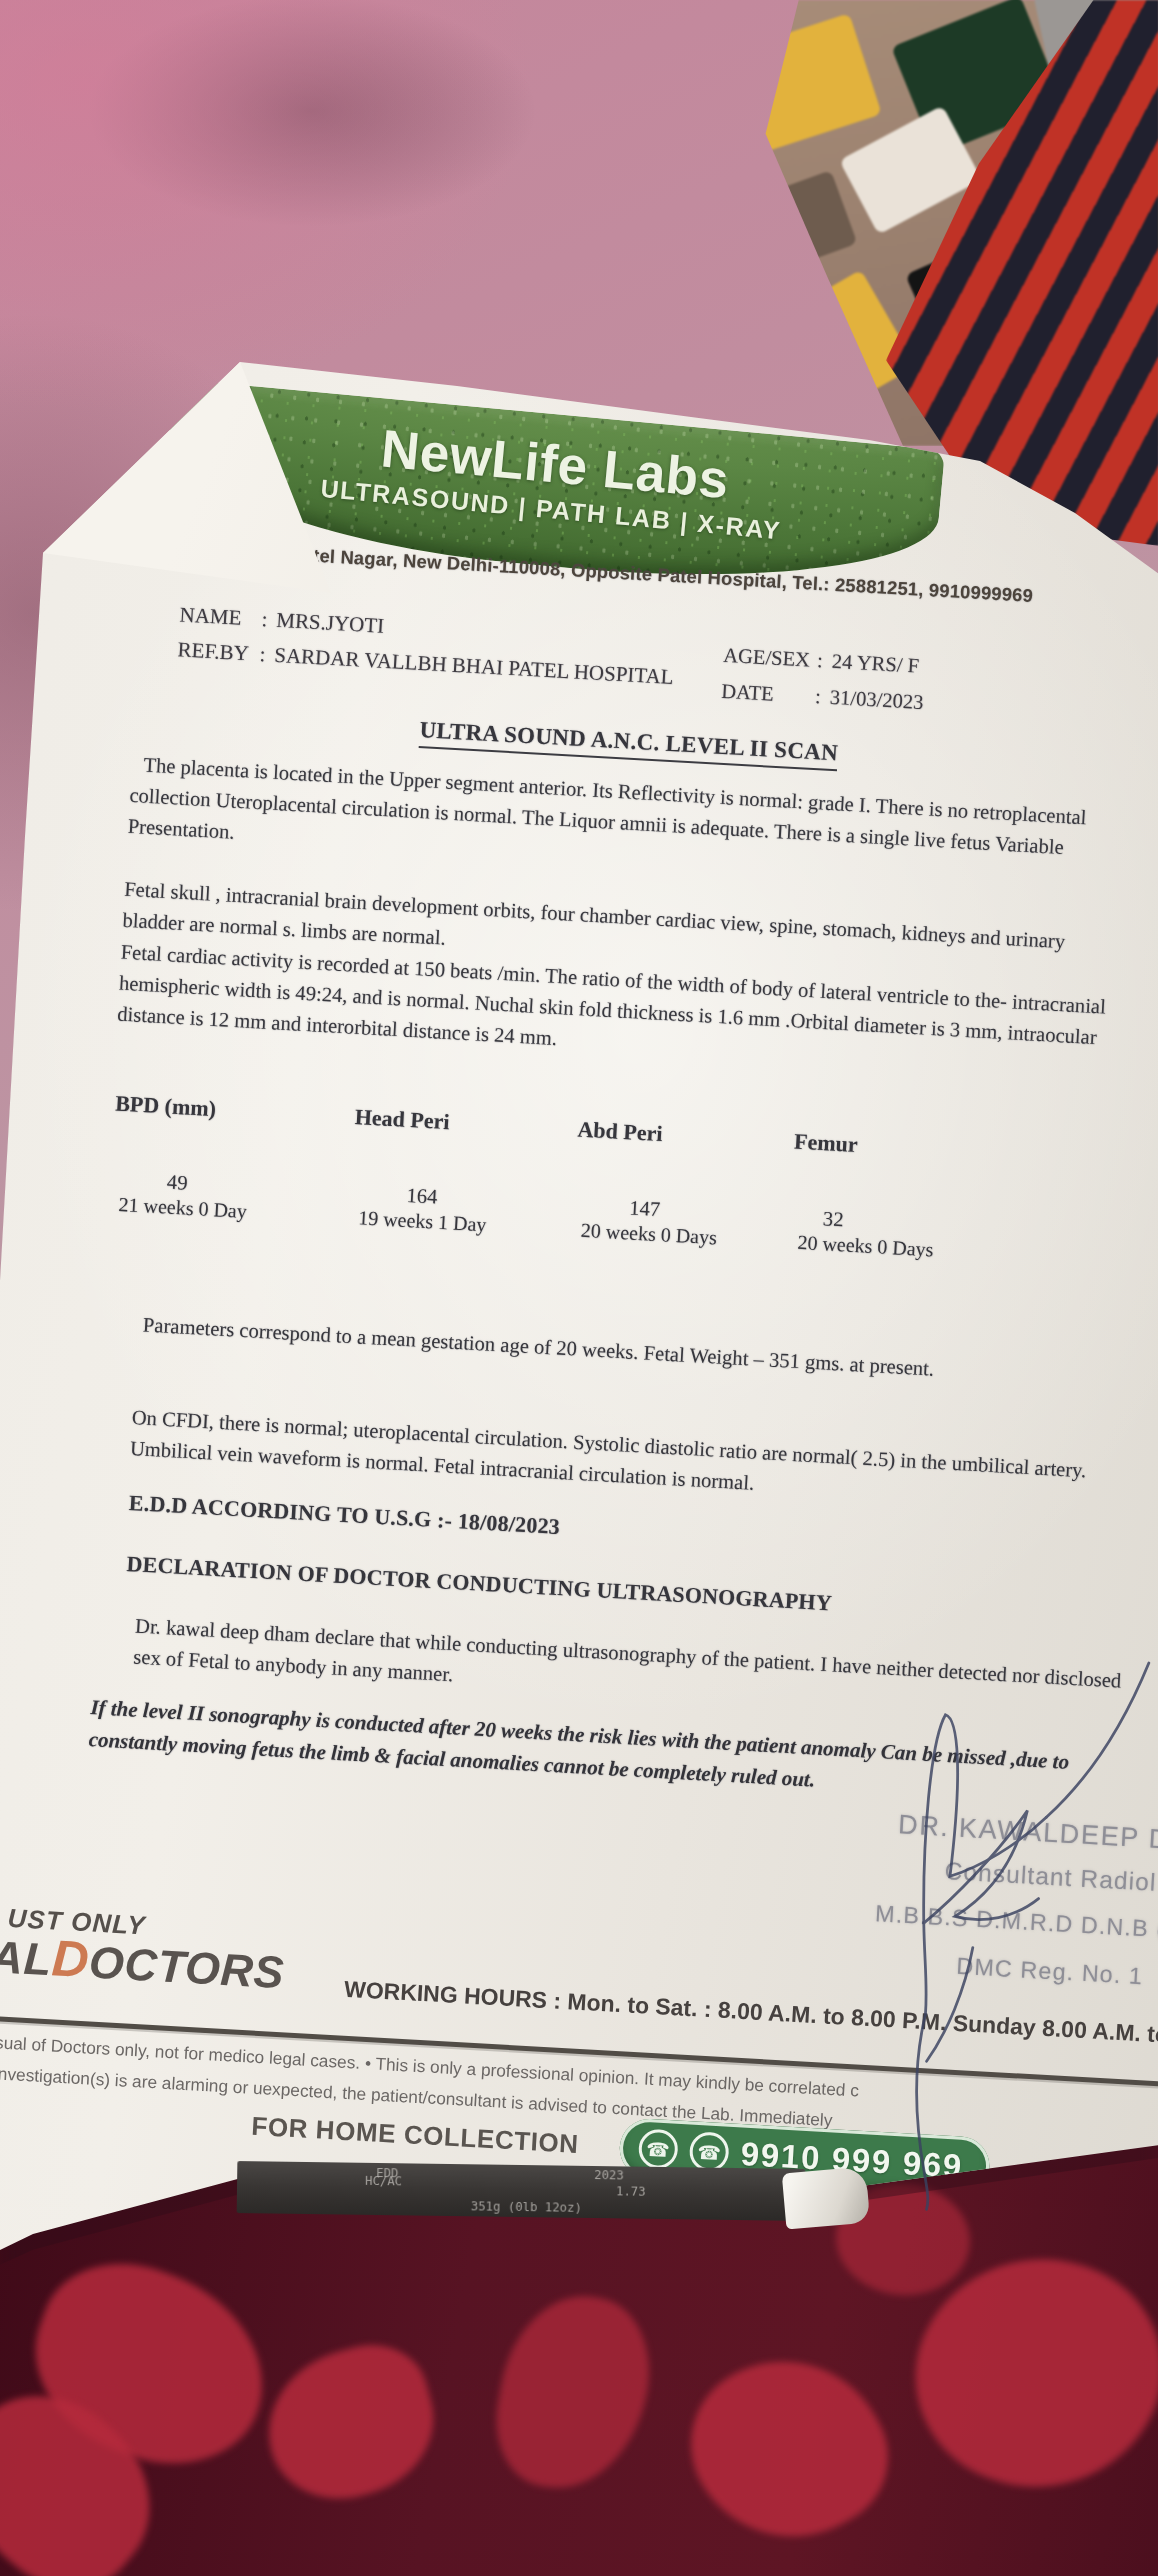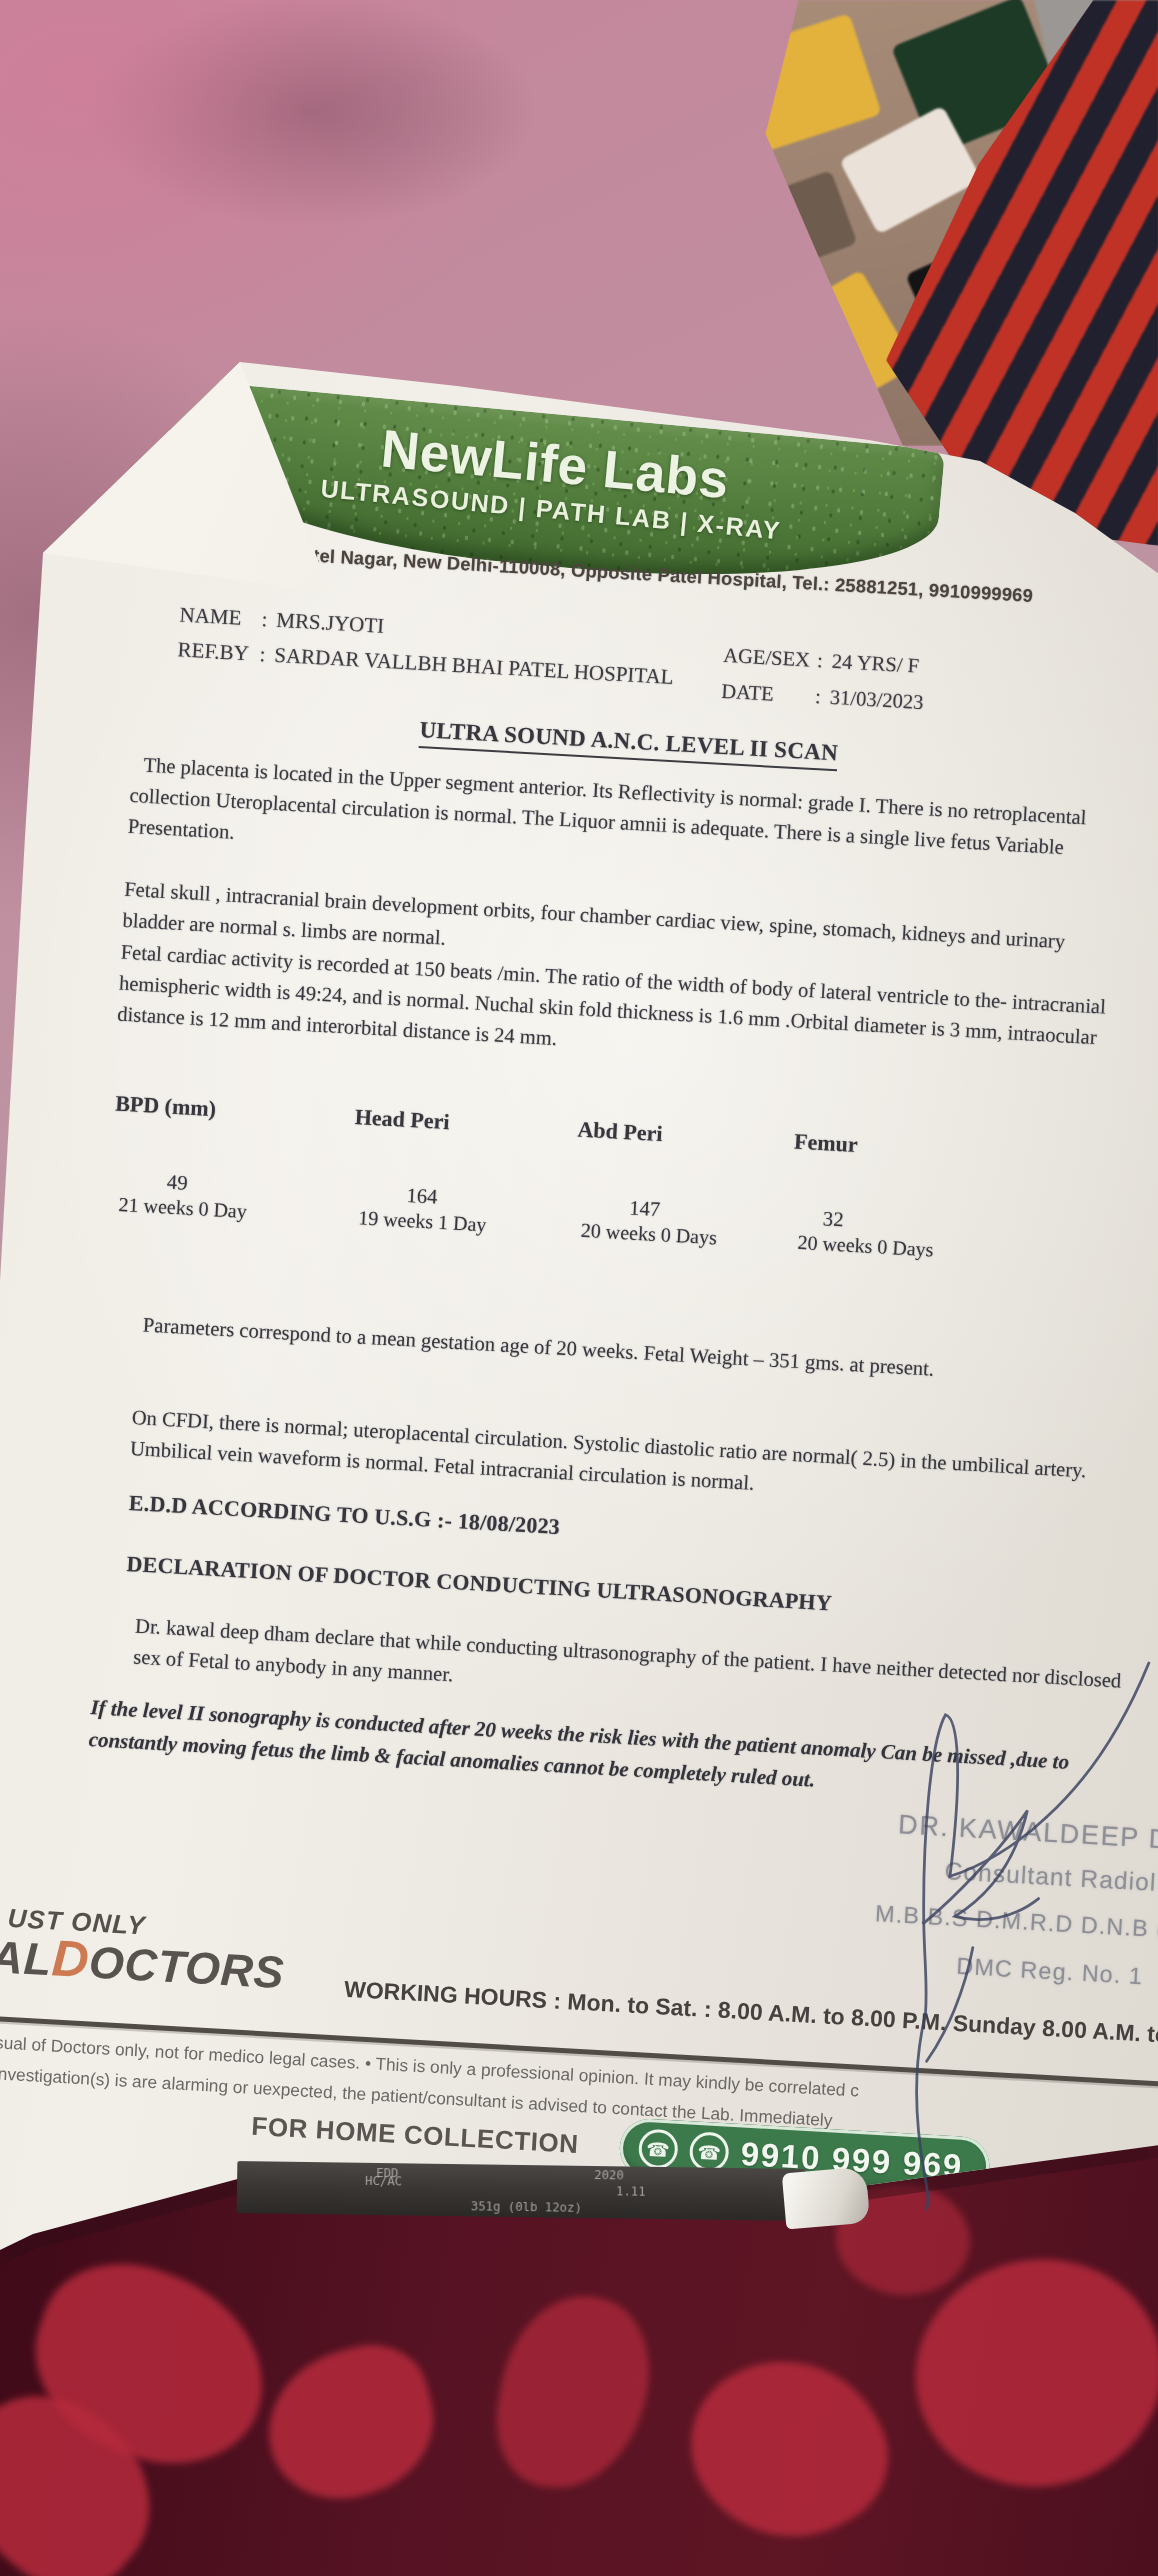--- a/index.html
+++ b/index.html
@@ -269,23 +269,23 @@
         </div>
       </div>
 
     </div>
   </div>
 
   <div class="fold"></div>
 
   <div class="film">
     <span style="left:139px;top:3.3px;">EDD</span>
-    <span style="left:357px;top:2.2px;">2020</span>
+    <span style="left:357px;top:2.2px;">2023</span>
     <span style="left:128px;top:11px;">HC/AC</span>
-    <span style="left:379px;top:18px;">1.11</span>
+    <span style="left:379px;top:18px;">1.73</span>
     <span style="left:234px;top:35px;">351g (0lb 12oz)</span>
   </div>
   <div class="curl"></div>
 
   <svg class="sig-svg" width="1159" height="2576" viewBox="0 0 2080 4624">
     <g fill="none" stroke="#3a4260" stroke-width="5" stroke-linecap="round" opacity="0.82">
       <path d="M2062,2985 C2015,3100 1952,3195 1878,3262"></path>
       <path d="M1878,3262 C1826,3312 1758,3352 1705,3368 C1728,3180 1720,3085 1697,3078 C1670,3125 1656,3300 1658,3452 C1659,3520 1665,3562 1661,3616"></path>
       <path d="M1658,3452 C1714,3406 1790,3328 1844,3250 C1822,3344 1772,3404 1714,3440 C1764,3454 1822,3442 1864,3408"></path>
       <path d="M1661,3616 C1637,3714 1643,3812 1659,3900 C1664,3930 1668,3948 1663,3966"></path>

